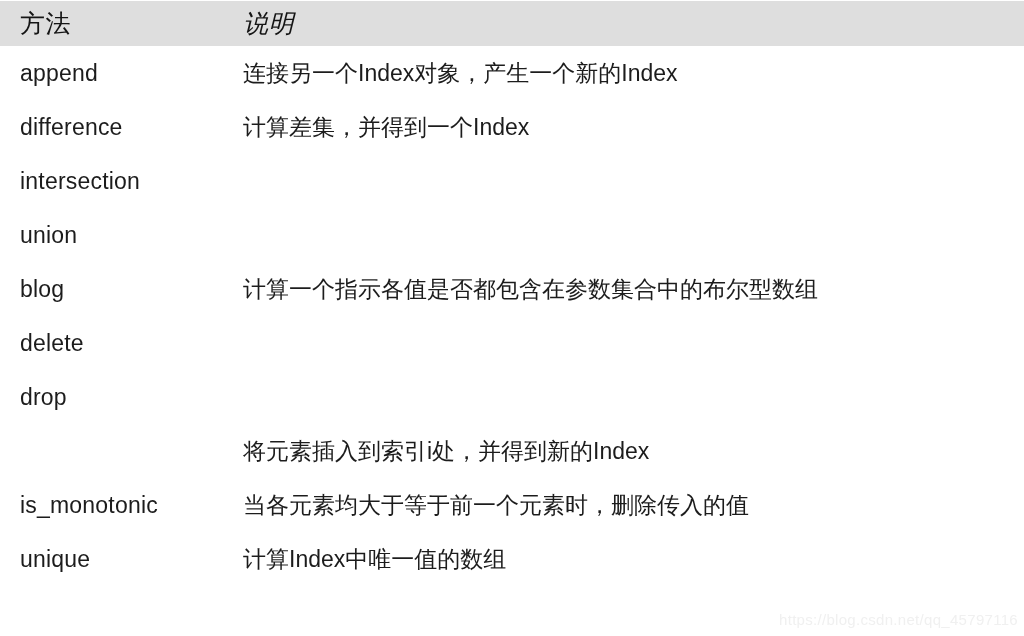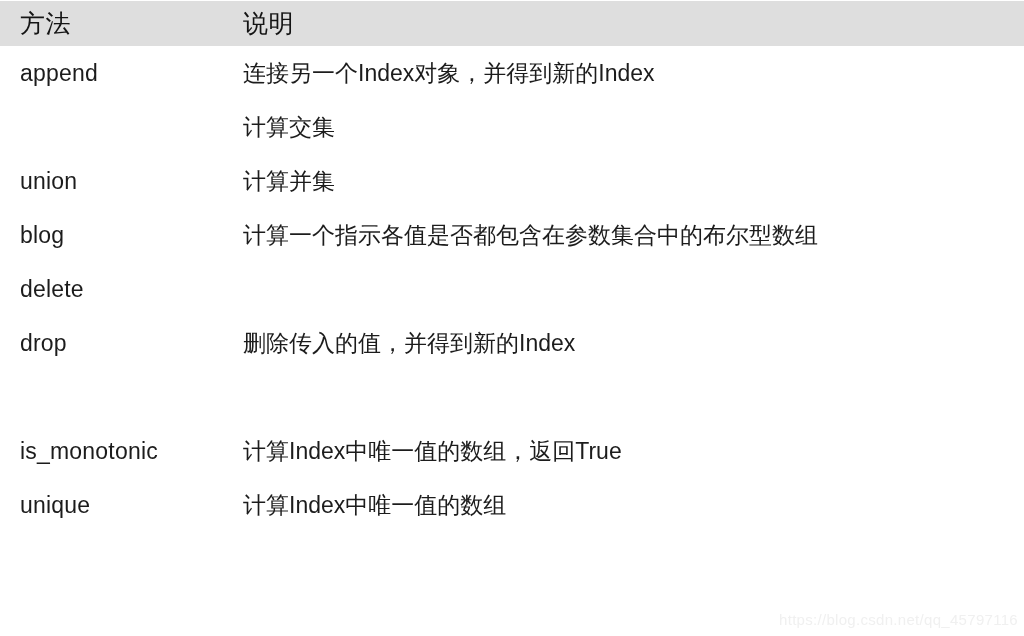--- a/index.html
+++ b/index.html
@@ -35,21 +35,21 @@
     position: absolute;
     top: 0;
     height: 53px;
     line-height: 45px;
     font-size: 25px;
     color: #141414;
     letter-spacing: 0.5px;
     white-space: nowrap;
   }
   .thead .cell.col-method { left: 20px; }
-  .thead .cell.col-desc   { left: 243px; }
+  .thead .cell.col-desc   { left: 243px; font-style: italic; }
 
   
   .tbody {
     position: absolute;
     top: 46px;
     left: 0;
     width: 1024px;
   }
   .row {
     position: relative;
@@ -93,53 +93,56 @@
 
   <div class="thead">
     <div class="cell col-method">方法</div>
     <div class="cell col-desc">说明</div>
   </div>
 
   <div class="tbody">
 
     <div class="row">
       <div class="cell col-method">append</div>
-      <div class="cell col-desc">连接另一个Index对象，并得到新的Index</div>
+      <div class="cell col-desc">连接另一个Index对象，产生一个新的Index</div>
     </div>
 
+    <div class="row">
+      <div class="cell col-method">difference</div>
+      <div class="cell col-desc">计算差集，并得到一个Index</div>
+    </div>
 
     <div class="row">
-      <div class="cell col-desc">计算交集</div>
+      <div class="cell col-method">intersection</div>
     </div>
 
     <div class="row">
       <div class="cell col-method">union</div>
-      <div class="cell col-desc">计算并集</div>
     </div>
 
     <div class="row">
       <div class="cell col-method">blog</div>
       <div class="cell col-desc">计算一个指示各值是否都包含在参数集合中的布尔型数组</div>
     </div>
 
     <div class="row">
       <div class="cell col-method">delete</div>
     </div>
 
     <div class="row">
       <div class="cell col-method">drop</div>
-      <div class="cell col-desc">删除传入的值，并得到新的Index</div>
     </div>
 
     <div class="row">
+      <div class="cell col-desc">将元素插入到索引i处，并得到新的Index</div>
     </div>
 
     <div class="row">
       <div class="cell col-method">is_monotonic</div>
-      <div class="cell col-desc">计算Index中唯一值的数组，返回True</div>
+      <div class="cell col-desc">当各元素均大于等于前一个元素时，删除传入的值</div>
     </div>
 
 
     <div class="row">
       <div class="cell col-method">unique</div>
       <div class="cell col-desc">计算Index中唯一值的数组</div>
     </div>
 
   </div>
 

